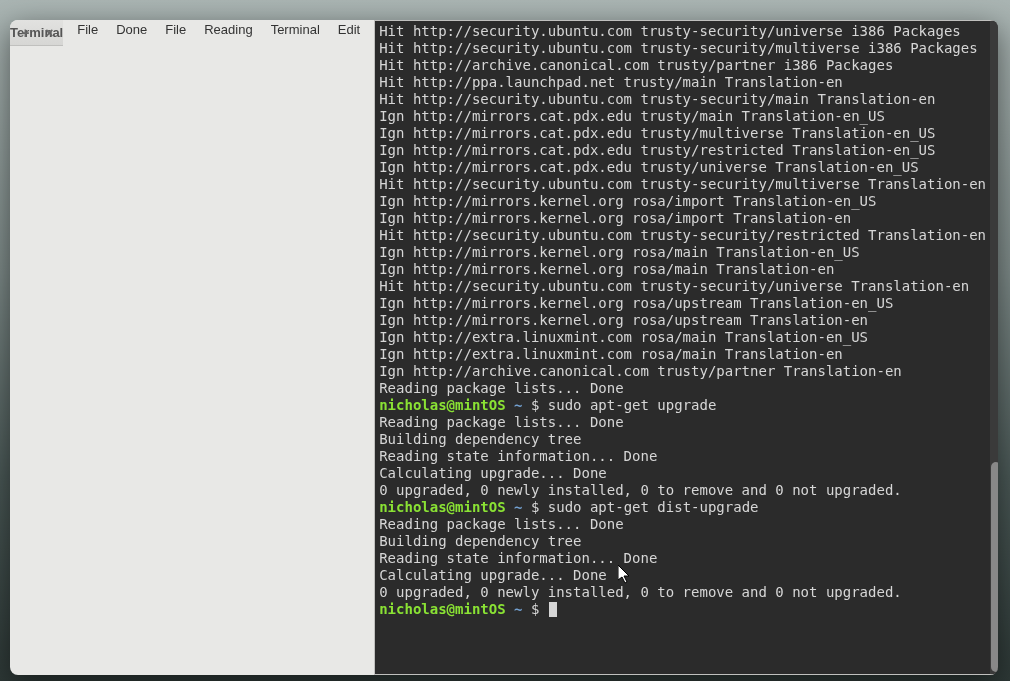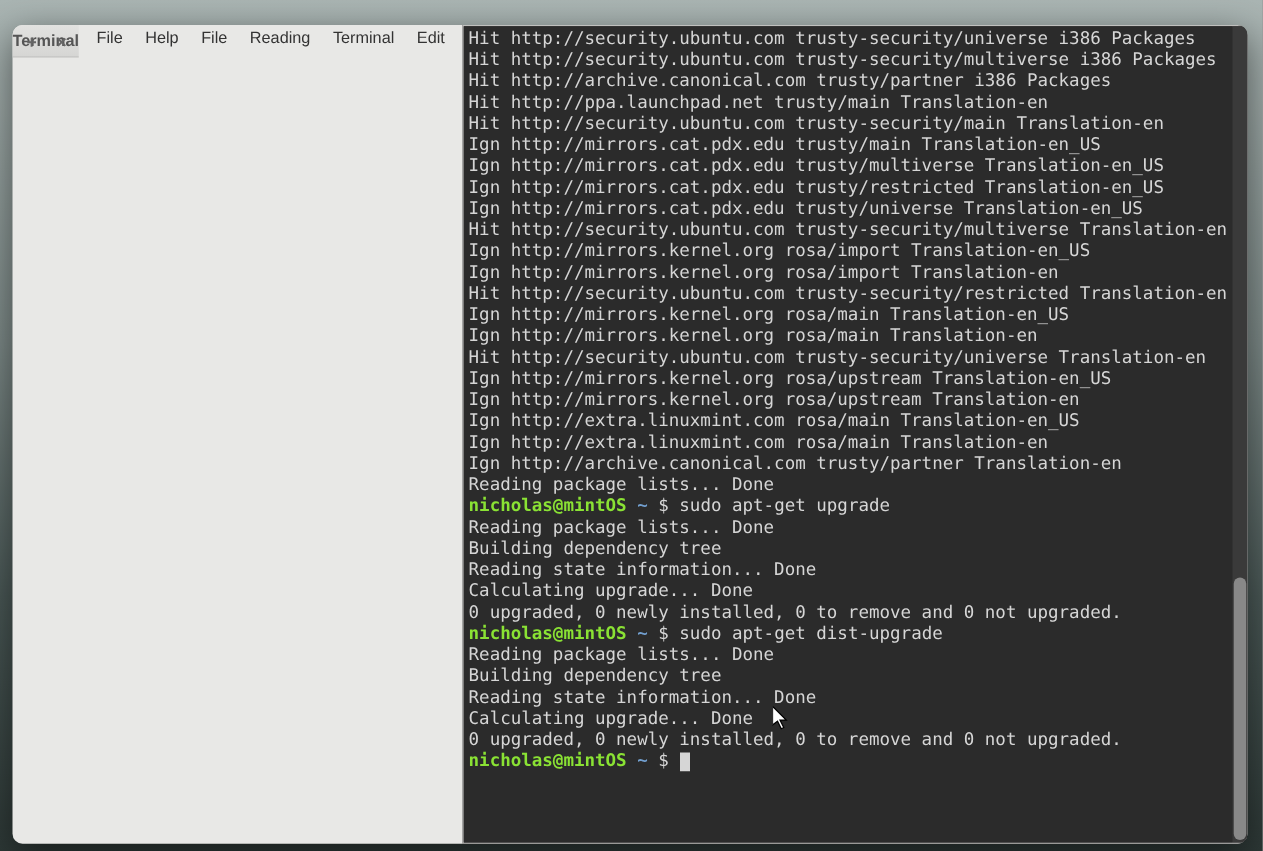--- a/index.html
+++ b/index.html
@@ -129,21 +129,21 @@
     <span class="title">Terminal</span>
     <div class="winctrl">
       <span>–</span>
       <span>+</span>
       <span>×</span>
     </div>
   </div>
 
   <div class="menubar">
     <span>File</span>
-    <span>Help</span>
+    <span>Done</span>
     <span>File</span>
     <span>Reading</span>
     <span>Terminal</span>
     <span>Edit</span>
   </div>
 
   <div class="terminal-wrap">
     <div class="terminal"><span>Hit http://security.ubuntu.com trusty-security/universe i386 Packages</span>
 <span>Hit http://security.ubuntu.com trusty-security/multiverse i386 Packages</span>
 <span>Hit http://archive.canonical.com trusty/partner i386 Packages</span>

